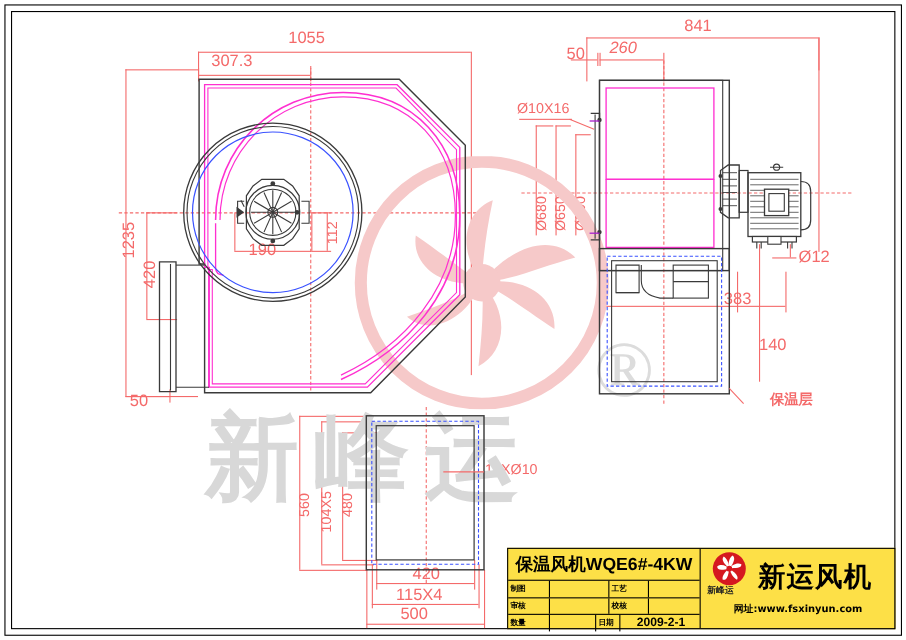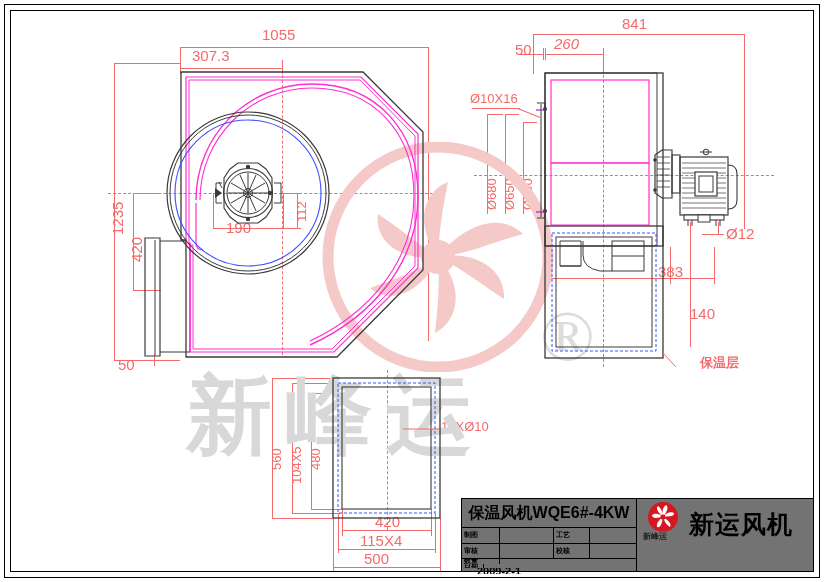--- a/index.html
+++ b/index.html
@@ -27,26 +27,26 @@
   
   .wm-fan{position:absolute;z-index:1;opacity:1;pointer-events:none;}
   .wm-text{position:absolute;z-index:1;color:#d8d8d8;font-family:"DejaVu Sans",sans-serif;
            font-weight:bold;pointer-events:none;user-select:none;}
   .wm-r{position:absolute;z-index:1;color:#dcdcdc;font-size:72px;font-family:"Liberation Serif",serif;pointer-events:none;}
 
   
   .geo{position:absolute;left:0;top:0;width:824px;height:582px;z-index:5;pointer-events:none;}
 
   
-  .tblock{position:absolute;left:461px;top:498px;width:353px;height:74px;border:1px solid #000;box-sizing:border-box;z-index:20;background:#737373;}
+  .tblock{position:absolute;left:461px;top:498px;width:353px;height:74px;border:1px solid #000;box-sizing:border-box;z-index:20;background:#fde047;}
   .tb-left{position:absolute;left:0;top:0;width:175px;height:72px;box-sizing:border-box;border-right:1px solid #000;}
   .tb-title{height:28px;border-bottom:1px solid #000;display:flex;align-items:center;justify-content:center;
             font-size:16px;font-weight:bold;letter-spacing:0px;}
   .tb-row{display:flex;height:14.6px;border-bottom:1px solid #000;}
-  .tb-row:last-child{border-bottom:none;flex-direction:column;}
+  .tb-row:last-child{border-bottom:none;}
   .tb-c{border-right:1px solid #000;box-sizing:border-box;display:flex;align-items:center;
         font-size:7px;font-weight:bold;padding-left:2px;overflow:hidden;}
   .tb-c.last{border-right:none;}
   .tb-date{display:flex;align-items:center;justify-content:center;font-size:11px;}
   .tb-right{position:absolute;left:175px;top:0;width:177px;height:72px;box-sizing:border-box;}
   .logo-row{display:flex;align-items:center;height:50px;padding-left:6px;}
   .logo-mark{position:relative;width:42px;height:46px;flex:0 0 auto;}
   .logo-circ{position:absolute;left:5px;top:1px;width:30px;height:30px;border-radius:50%;background:#d51820;}
   .logo-sub{position:absolute;left:0px;top:30px;font-size:8px;color:#222;font-weight:bold;white-space:nowrap;
             font-family:"DejaVu Sans",sans-serif;}
@@ -363,16 +363,17 @@
               <path d="M15 15 C14 21 13 26 9 25 C8 21 12 17 15 15 Z"></path>
               <path d="M15 15 C9 16 4 17 4 13 C8 10 13 13 15 15 Z"></path>
               <path d="M15 15 C11 11 7 7 10 4 C14 7 15 12 15 15 Z"></path>
             </g>
             <circle cx="15" cy="15" r="2.6" fill="#d51820"></circle>
           </svg>
           <div class="logo-sub">新峰运</div>
         </div>
         <div class="logo-name">新运风机</div>
       </div>
+      <div class="logo-url">网址:www.fsxinyun.com</div>
     </div>
   </div>
 
 </div>
 
 </body></html>

